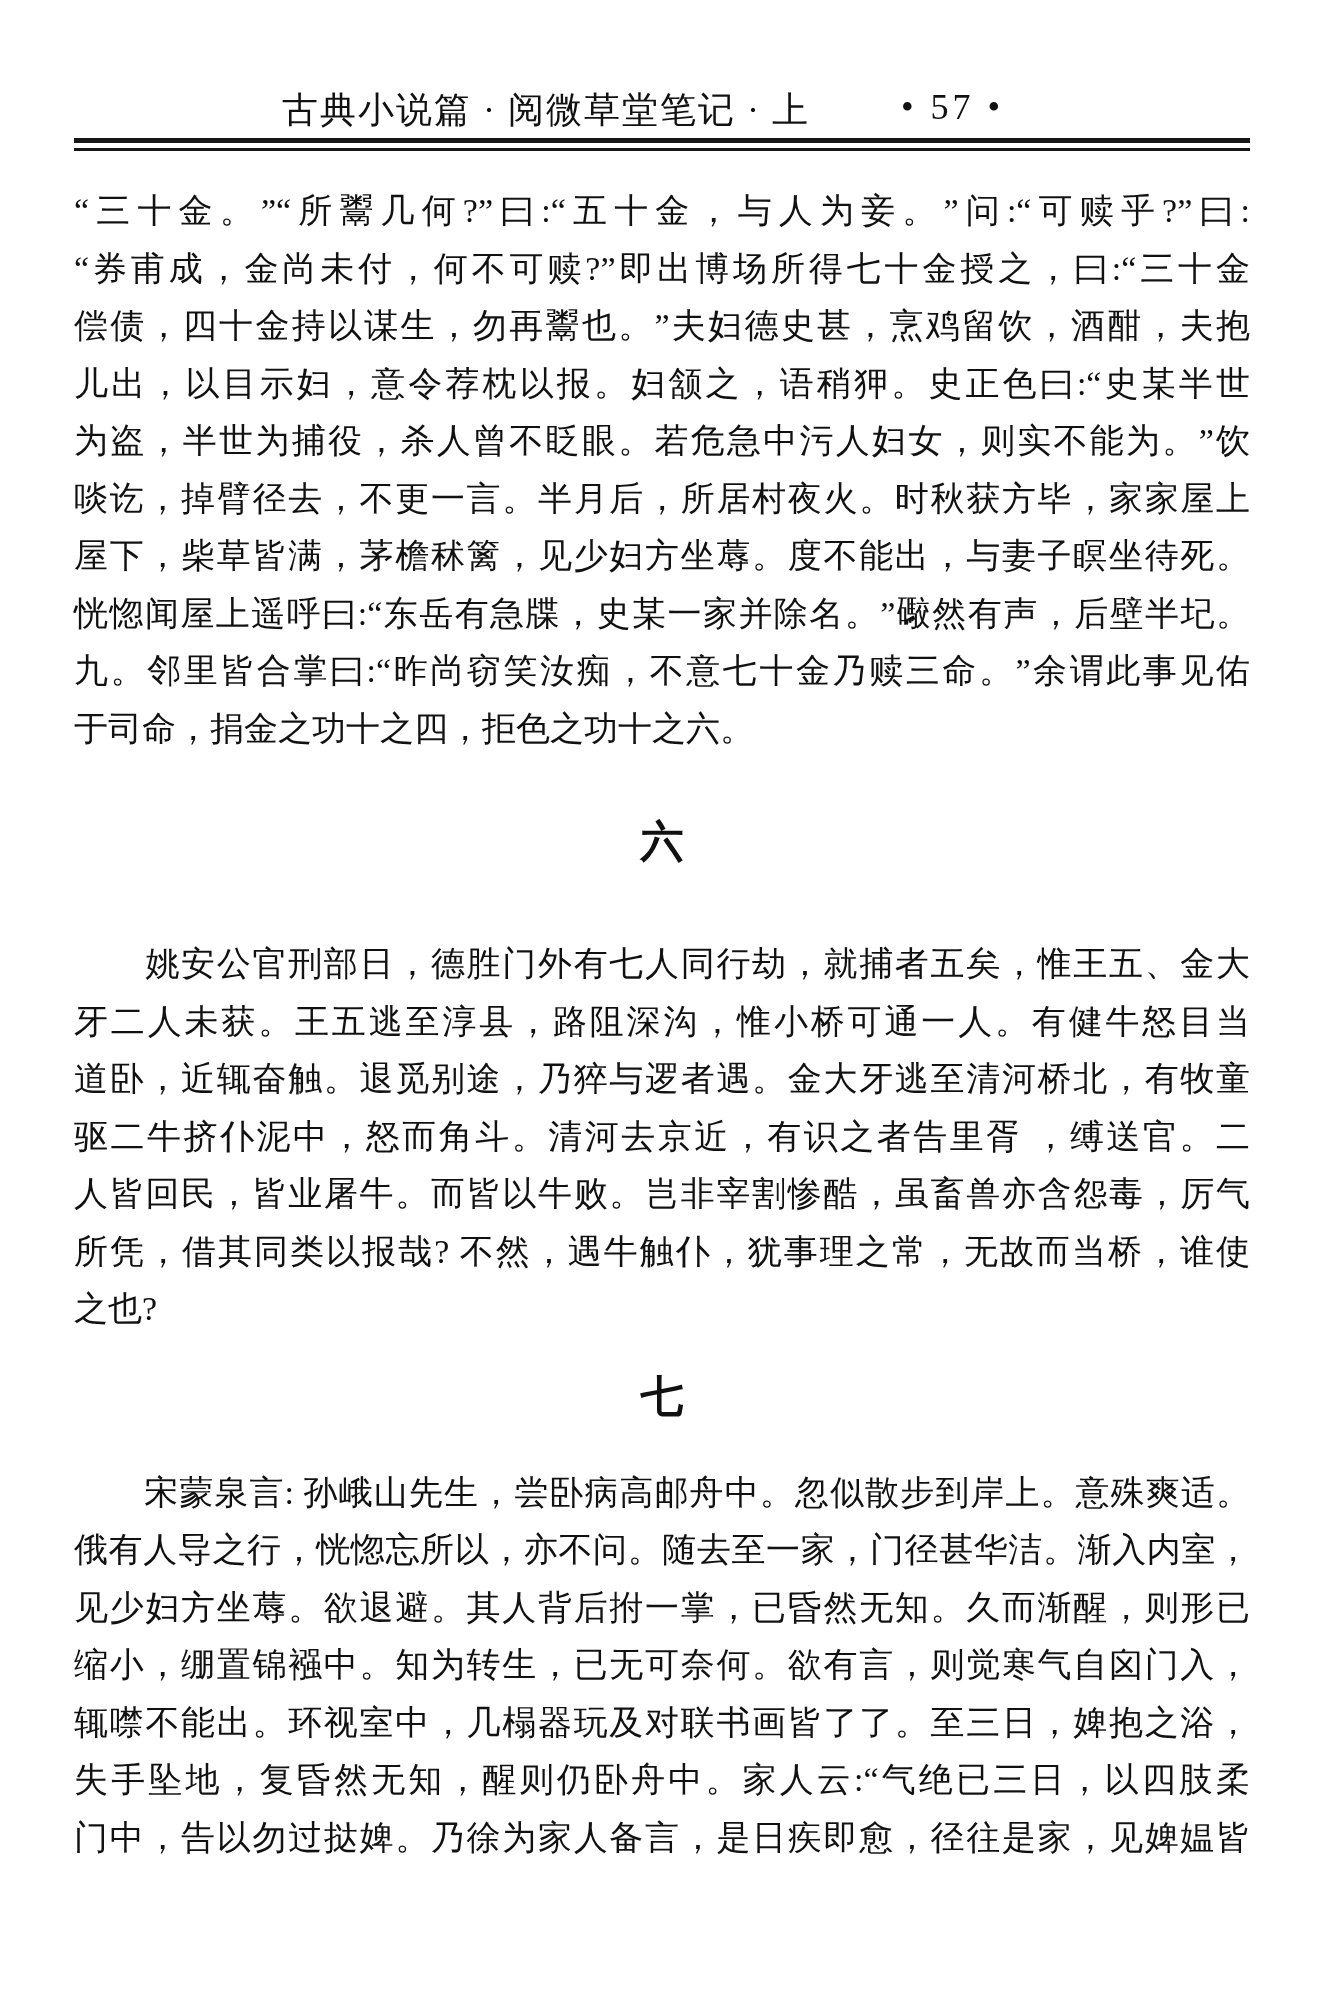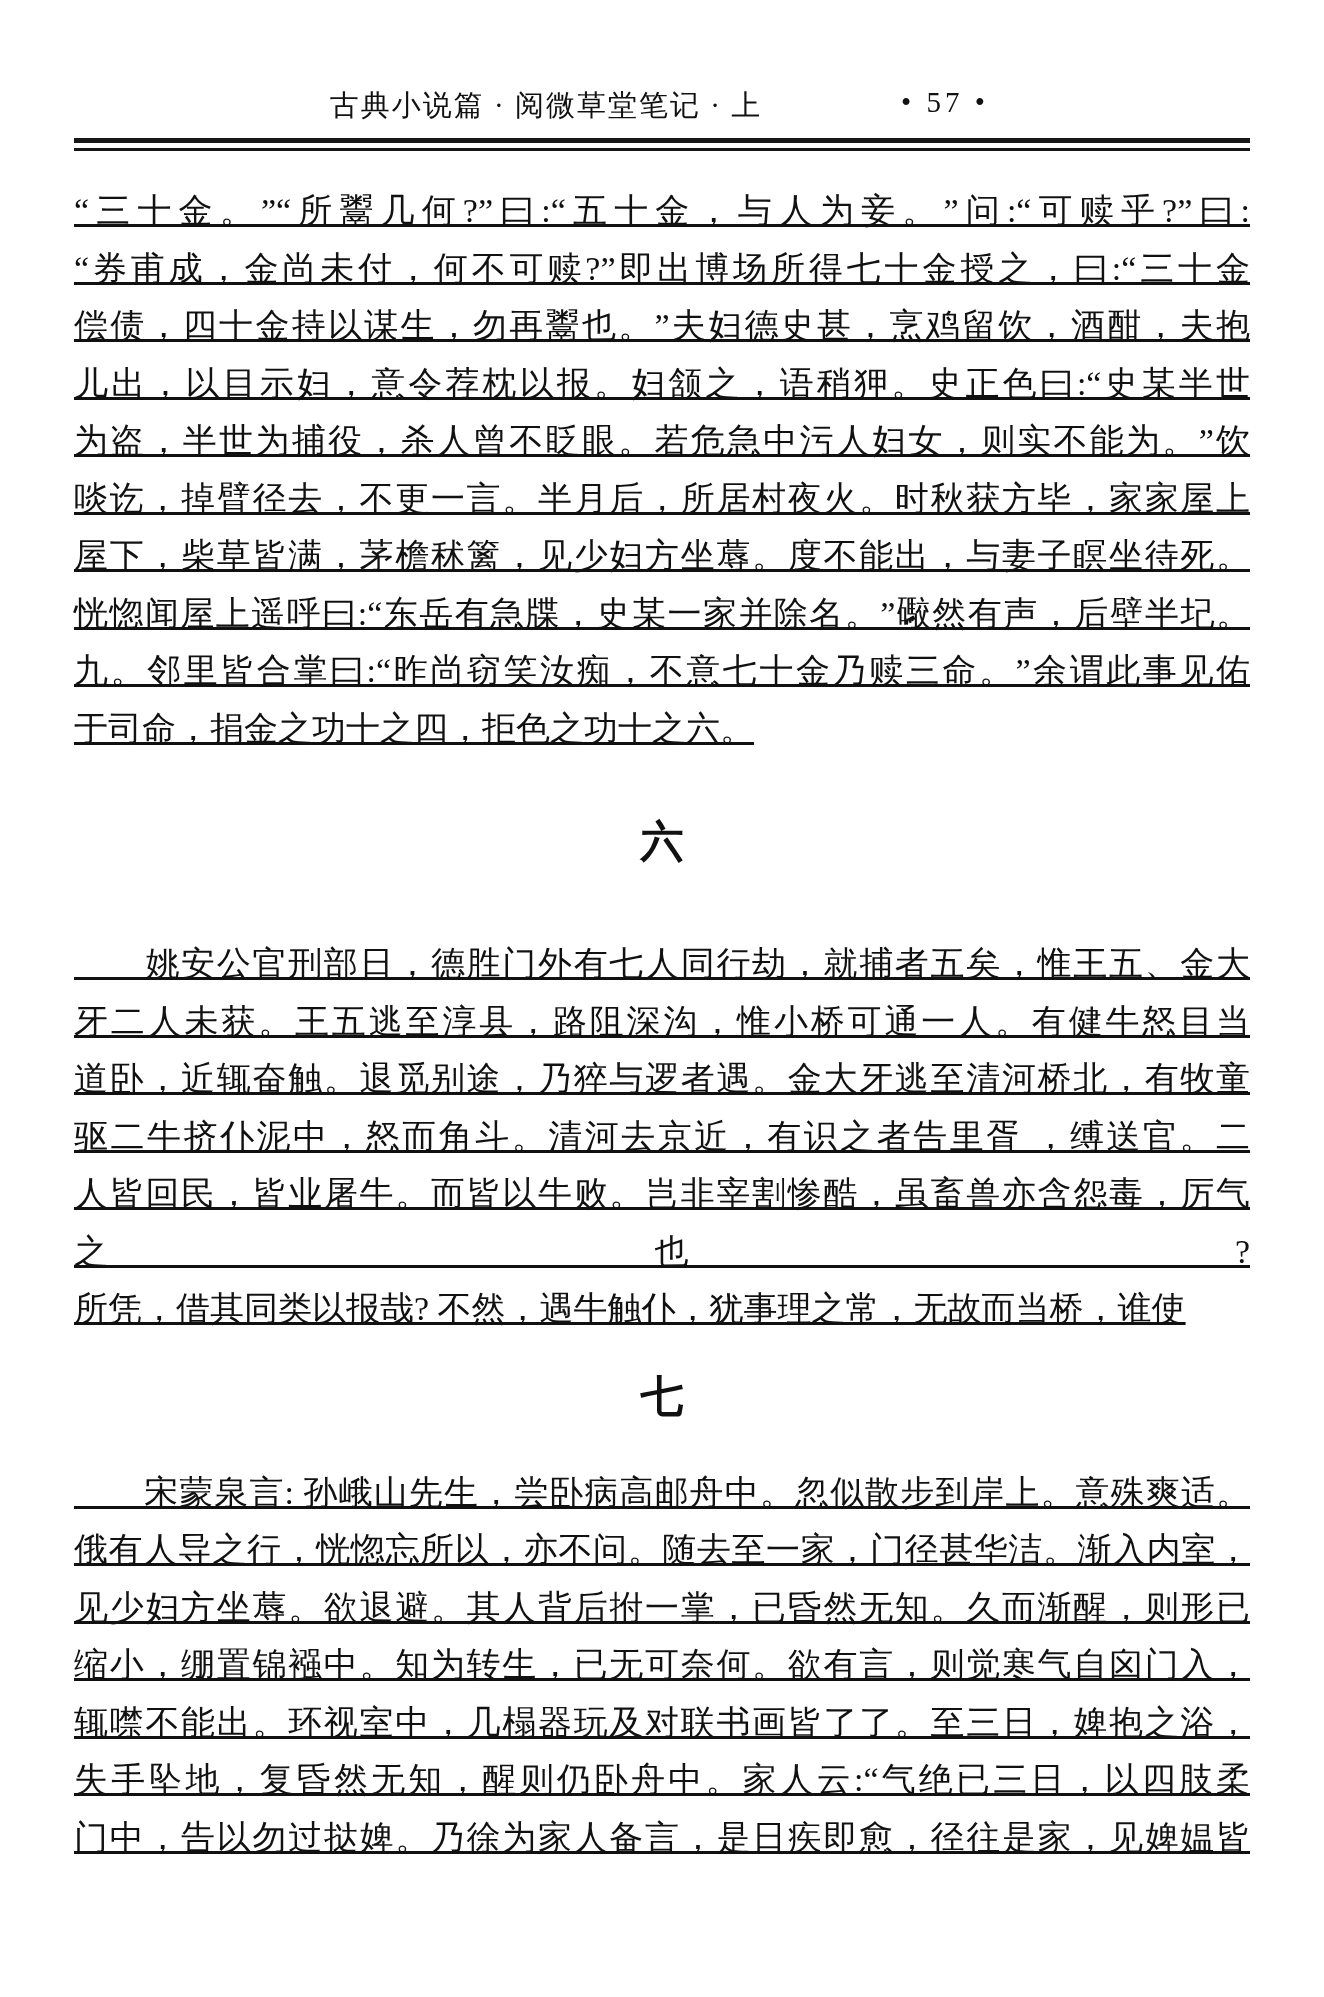--- a/index.html
+++ b/index.html
@@ -9,21 +9,21 @@
     background:#ffffff;
     box-sizing:border-box;
     padding:86px 74px 0 74px;
     overflow:hidden;
     font-family:"Liberation Serif","DejaVu Serif",serif;
     color:#111111;
   }
   .runhead{
     position:relative;
     height:46px;
-    font-size:29px;
+    font-size:36px;
     letter-spacing:2px;
     white-space:nowrap;
   }
   .runhead .title{
     position:absolute;left:472px;top:0;
     transform:translateX(-50%);
   }
   .runhead .pageno{
     position:absolute;left:827px;top:0;
     letter-spacing:4px;
@@ -37,21 +37,20 @@
   }
   .para{
     font-size:34px;
     line-height:57.5px;
     letter-spacing:0;
   }
   .para .tline{
     text-align:justify;
     text-align-last:justify;
     white-space:nowrap;
-    text-decoration:underline;
   }
   .para.endshort .tline:last-child{
     text-align-last:left;
   }
   .p-cont{margin-top:31px;}
   .sec-head{
     margin-top:48px;
     height:74px;
     line-height:74px;
     text-align:center;
@@ -88,22 +87,22 @@
     </div>
 
   <div class="sec-head h6">六</div>
 
   <div class="para p-sec6 endshort">
       <div class="tline">　　姚安公官刑部日，德胜门外有七人同行劫，就捕者五矣，惟王五、金大</div>
       <div class="tline">牙二人未获。王五逃至淳县，路阻深沟，惟小桥可通一人。有健牛怒目当</div>
       <div class="tline">道卧，近辄奋触。退觅别途，乃猝与逻者遇。金大牙逃至清河桥北，有牧童</div>
       <div class="tline">驱二牛挤仆泥中，怒而角斗。清河去京近，有识之者告里胥 ，缚送官。二</div>
       <div class="tline">人皆回民，皆业屠牛。而皆以牛败。岂非宰割惨酷，虽畜兽亦含怨毒，厉气</div>
+      <div class="tline">所凭，借其同类以报哉? 不然，遇牛触仆，犹事理之常，无故而当桥，谁使</div>
       <div class="tline">之也?</div>
-      <div class="tline">所凭，借其同类以报哉? 不然，遇牛触仆，犹事理之常，无故而当桥，谁使</div>
     </div>
 
   <div class="sec-head h7">七</div>
 
   <div class="para p-sec7 endfull">
       <div class="tline">　　宋蒙泉言: 孙峨山先生，尝卧病高邮舟中。忽似散步到岸上。意殊爽适。</div>
       <div class="tline">俄有人导之行，恍惚忘所以，亦不问。随去至一家，门径甚华洁。渐入内室，</div>
       <div class="tline">见少妇方坐蓐。欲退避。其人背后拊一掌，已昏然无知。久而渐醒，则形已</div>
       <div class="tline">缩小，绷置锦襁中。知为转生，已无可奈何。欲有言，则觉寒气自囟门入，</div>
       <div class="tline">辄噤不能出。环视室中，几榻器玩及对联书画皆了了。至三日，婢抱之浴，</div>

